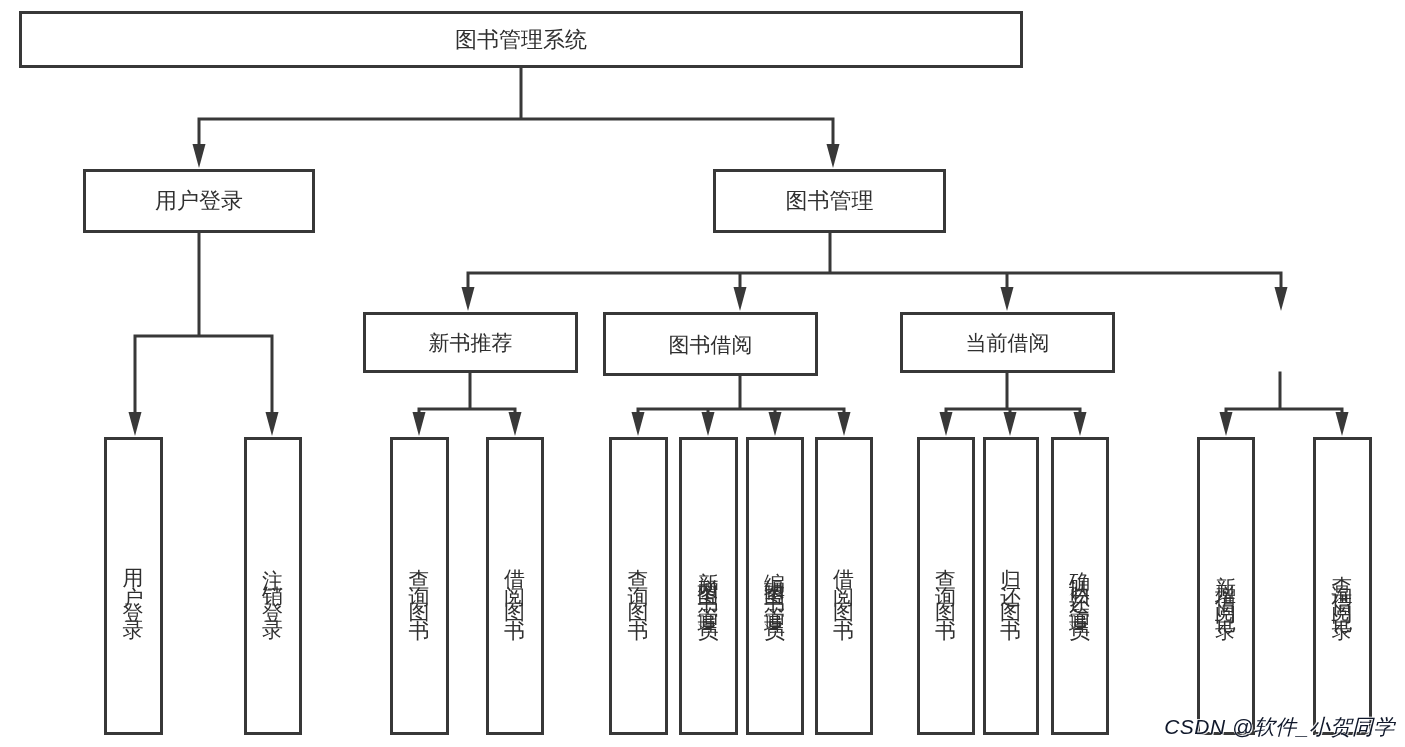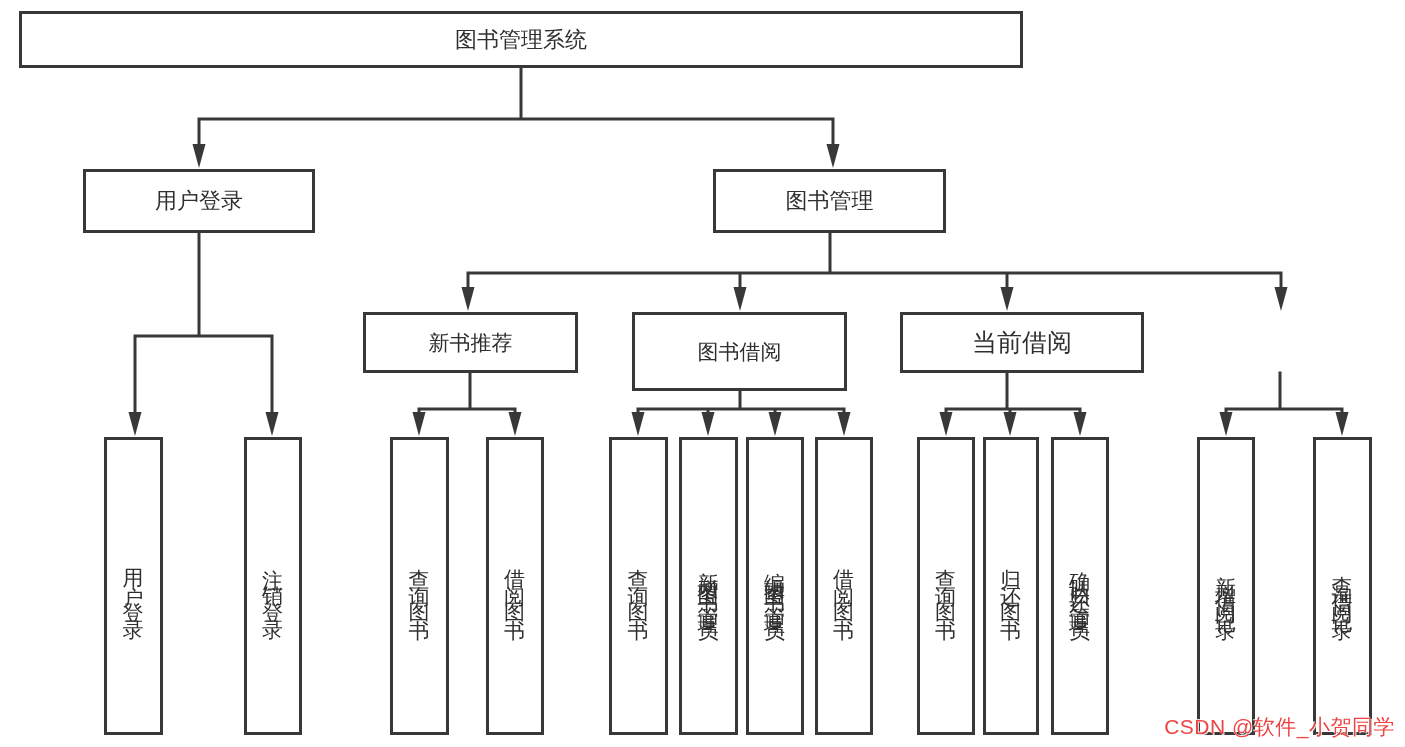--- a/index.html
+++ b/index.html
@@ -19,22 +19,23 @@
     display:flex;align-items:center;justify-content:center;
     writing-mode:vertical-rl;text-orientation:mixed;
     font-size:21px;line-height:1;
   }
   .v4{letter-spacing:17px;}
   .v6{letter-spacing:9px;}
   .v9{letter-spacing:7px;}
   .vbox span{display:block;}
   #watermark{
     position:absolute;right:10px;bottom:6px;
-    font-size:21px;color:#ef4444;letter-spacing:0.5px;
+    font-size:21px;color:#0f172a;letter-spacing:0.5px;
     text-shadow:1px 1px 0 rgba(255,255,255,.85),-1px -1px 0 rgba(255,255,255,.85);
+    font-style:italic;
   }
 </style>
 </head>
 <body>
 
 <div id="canvas">
 
   <svg id="connectors" viewBox="0 0 1405 747" xmlns="http://www.w3.org/2000/svg">
     <path fill="none" stroke="#383838" stroke-width="3" stroke-linecap="square" d="
       M521 68 V119 M199 119 H833 M199 119 V146 M833 119 V146
@@ -74,24 +75,24 @@
   <div class="hbox" style="left:83px;top:169px;width:232px;height:64px">
     <span>用户登录</span>
   </div>
   <div class="hbox" style="left:363px;top:312px;width:215px;height:61px;font-size:21px">
     <span>新书推荐</span>
   </div>
 
   <div class="hbox" style="left:713px;top:169px;width:233px;height:64px">
     <span>图书管理</span>
   </div>
-  <div class="hbox" style="left:632px;top:312px;width:215px;height:79px;font-size:21px">
+  <div class="hbox" style="left:603px;top:312px;width:215px;height:64px;font-size:21px">
     <span>图书借阅</span>
   </div>
-  <div class="hbox" style="left:900px;top:312px;width:244px;height:61px;font-size:25px">
+  <div class="hbox" style="left:900px;top:312px;width:215px;height:61px;font-size:21px">
     <span>当前借阅</span>
   </div>
 
   <div class="vbox v4" style="left:104px;width:59px">
     <span>用户登录</span>
   </div>
   <div class="vbox v4" style="left:244px;width:58px">
     <span>注销登录</span>
   </div>
 

